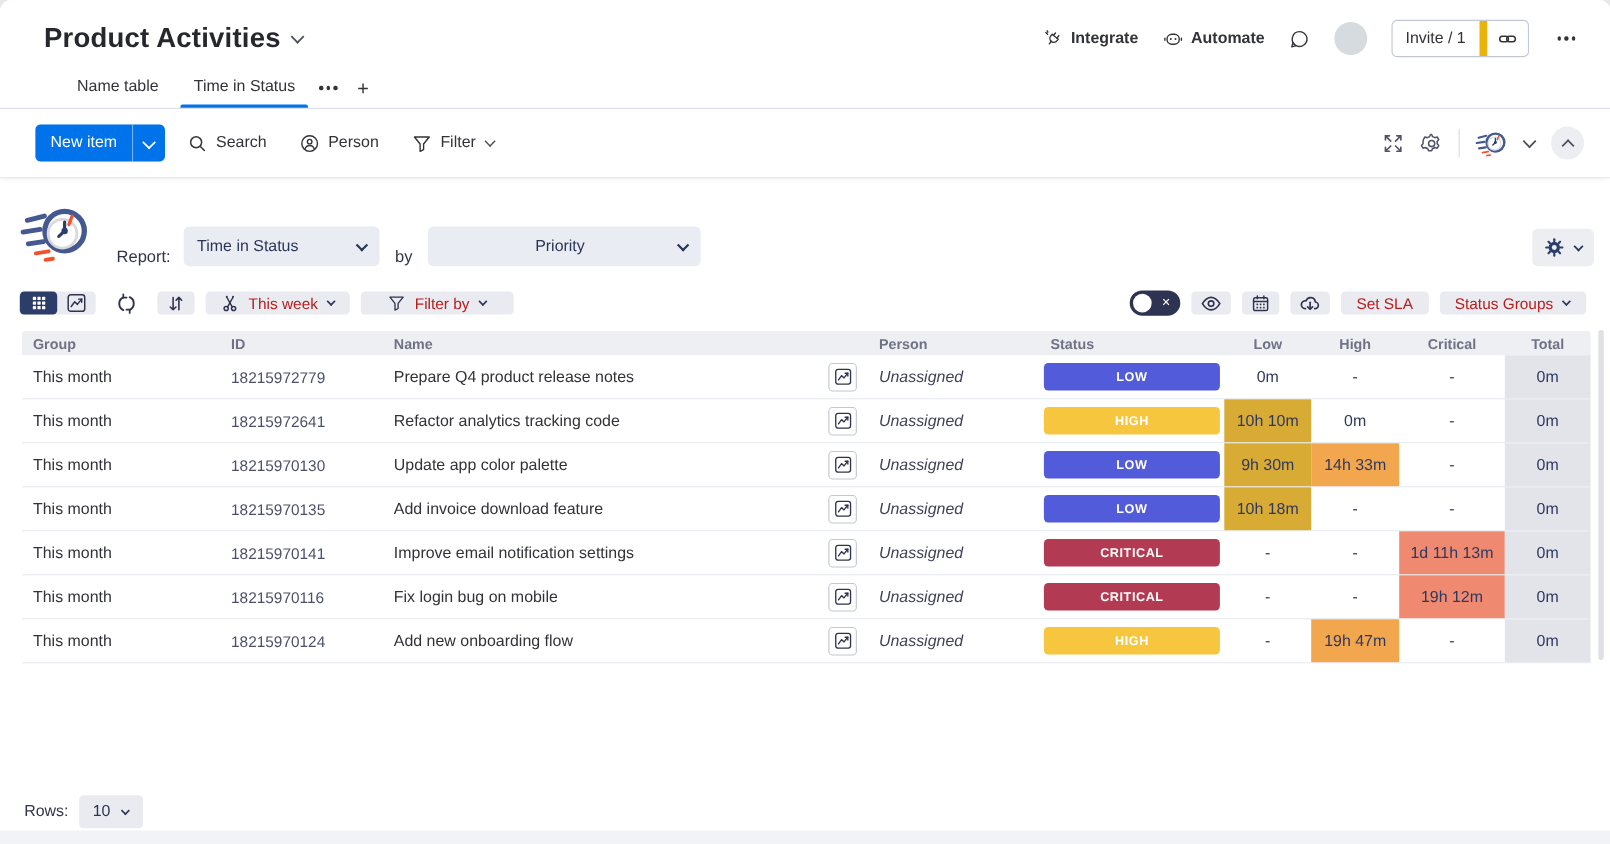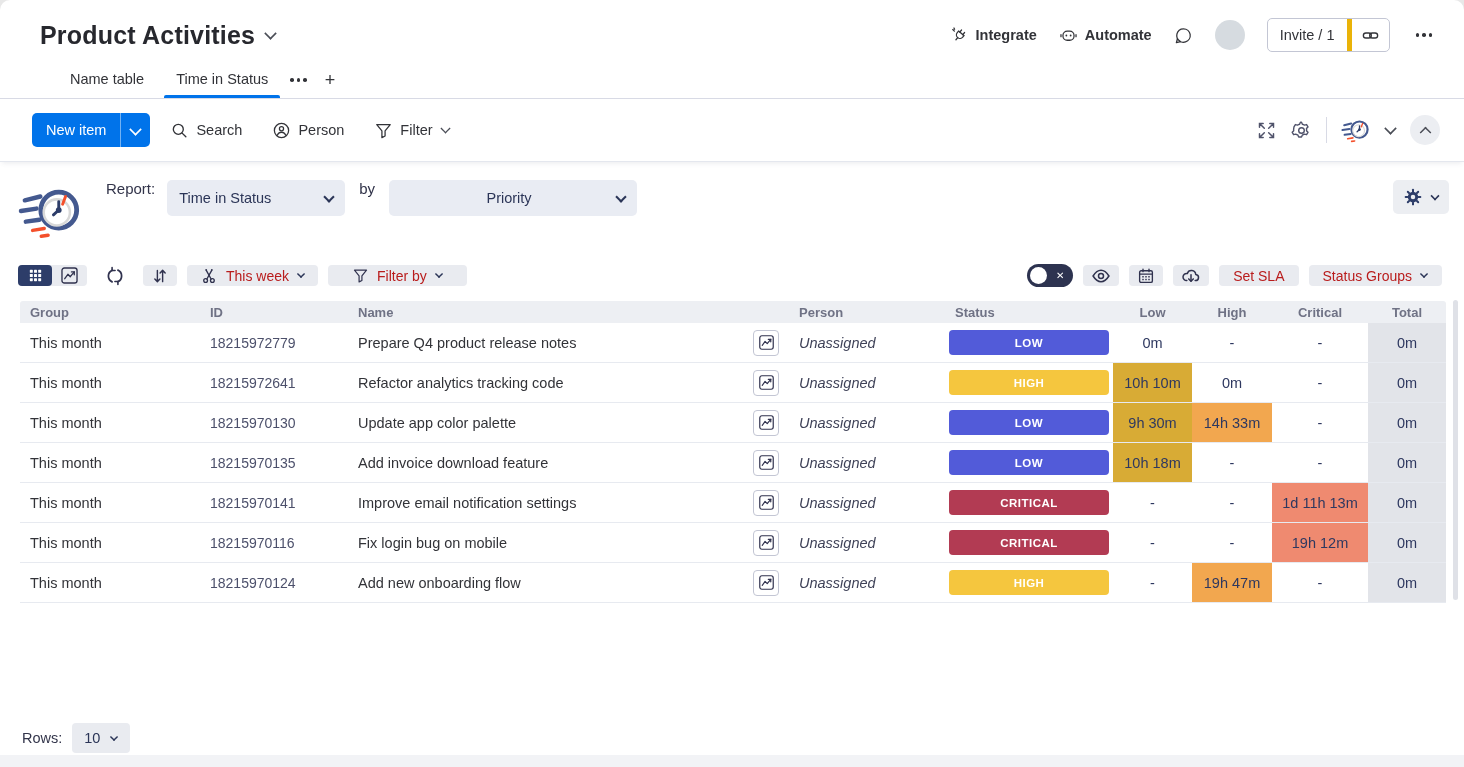--- a/index.html
+++ b/index.html
@@ -10,21 +10,21 @@
   .hdr { padding:18px 28px 0 40px; }
   .hdr-top { display:flex; align-items:center; justify-content:space-between; }
   .title-wrap { display:flex; align-items:center; gap:10px; }
   .board-title { font-size:25px; font-weight:700; letter-spacing:.2px; color:#27282e; }
   .chev { width:11px; height:11px; border-right:2px solid #4b4e57; border-bottom:2px solid #4b4e57; transform:rotate(45deg) scale(.8); margin-top:-4px; }
   .hdr-actions { display:flex; align-items:center; gap:22px; }
   .hact { display:flex; align-items:center; gap:7px; font-size:14.5px; color:#323338; cursor:pointer;font-weight:bold; }
   .icon16 { width:19px; height:19px; display:inline-block; }
   .avatar { width:30px; height:30px; border-radius:50%; background:#d6dbe0; }
   .invite-group { display:flex; align-items:stretch; border:1px solid #c3c6d4; border-radius:5px; overflow:hidden; height:34px; }
-  .invite-btn { display:flex; align-items:center; padding:0 12px; font-size:14.5px; border-right:5px solid #eab308; }
+  .invite-btn { display:flex; align-items:center; padding:0 12px; font-size:14.5px; border-right:7px solid #eab308; }
   .linkbtn { display:flex; align-items:center; padding:0 9px; }
   .dots { display:flex; gap:3px; align-items:center; padding:4px; }
   .dots i { width:3.5px; height:3.5px; border-radius:50%; background:#323338; }
 
   
   .tabs { display:flex; align-items:center; gap:4px; margin:10px 0 0 16px; }
   .tab { padding:9px 14px 11px; font-size:14.5px; color:#323338; position:relative; cursor:pointer; }
   .tab.active { font-weight:500; }
   .tab.active::after { content:""; position:absolute; left:2px; right:2px; bottom:0; height:3px; background:#0073ea; border-radius:2px 2px 0 0; }
   .tab-more { padding:6px 4px; cursor:pointer; }
@@ -37,21 +37,21 @@
   .newitem { display:flex; height:34px; border-radius:5px; overflow:hidden; }
   .newitem .main { background:#0073ea; color:#fff; font-size:14.5px; display:flex; align-items:center; padding:0 14px; cursor:pointer; }
   .newitem .drop { background:#0073ea; border-left:1px solid rgba(255,255,255,.45); display:flex; align-items:center; padding:0 9px; cursor:pointer; }
   .newitem .drop .chev { border-color:#fff; margin-top:-2px; }
   .tbtn { display:flex; align-items:center; gap:7px; font-size:14.5px; color:#323338; padding:7px 10px; border-radius:4px; cursor:pointer; }
   .tb-right { display:flex; align-items:center; gap:14px; }
   .vdiv { width:1px; height:26px; background:#d8dae5; }
   .roundbtn { width:30px; height:30px; border-radius:50%; background:#eceef2; display:flex; align-items:center; justify-content:center; cursor:pointer; }
 
   
-  .reportbar { display:flex; align-items:flex-start; padding:18px 15px 14px 18px; }
+  .reportbar { display:flex; align-items:flex-end; padding:18px 15px 14px 18px; }
   .biglogo { width:66px; height:62px; margin-right:22px; }
   .report-label { font-size:15px; color:#32344a; margin-right:12px; }
   .select { background:#e9ecf3; border-radius:5px; height:36px; display:flex; align-items:center; justify-content:space-between; padding:0 12px; font-size:14.5px; color:#2b3557; cursor:pointer; }
   .sel-report { width:178px; }
   .by { margin:0 14px; font-size:15px; color:#32344a; }
   .sel-group { width:248px; }
   .sel-group .sel-txt { flex:1; text-align:center; }
   .caret { width:8px; height:8px; border-right:2px solid #2b3557; border-bottom:2px solid #2b3557; transform:rotate(45deg); margin-top:-3px; }
   .rb-spacer { flex:1; }
   .gearbtn { background:#eceef2; border-radius:5px; height:34px; display:flex; align-items:center; gap:8px; padding:0 10px; cursor:pointer; }

